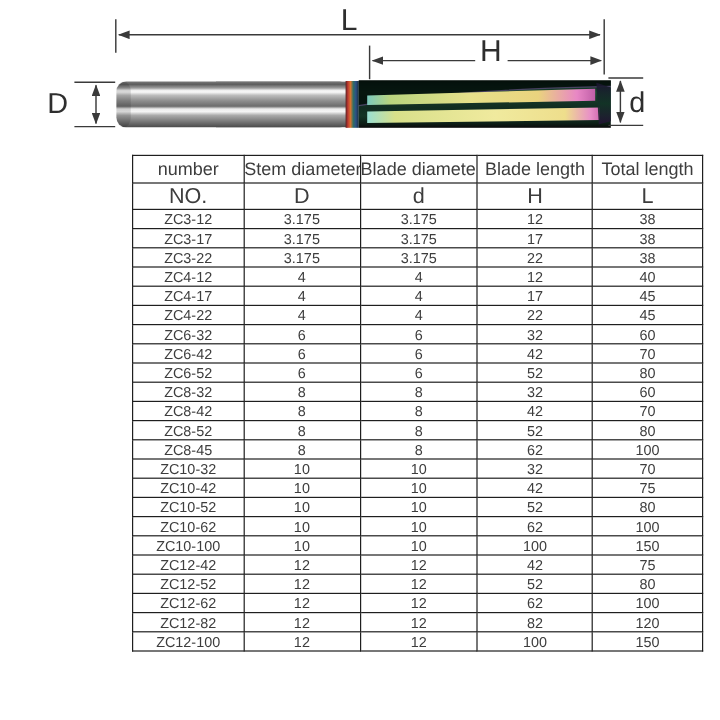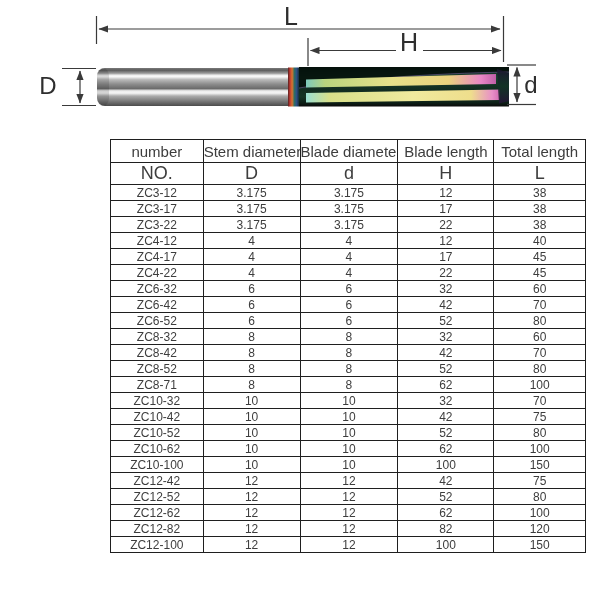--- a/index.html
+++ b/index.html
@@ -12,21 +12,21 @@
     overflow: hidden;
   }
   #tool-diagram {
     position: absolute;
     left: 0; top: 0;
     width: 600px; height: 125px;
   }
   #spec-table-wrap {
     position: absolute;
     left: 62px;
-    top: 139px;
+    top: 129px;
     width: 476px;
     padding-left: 48px;
   }
   table.spec {
     border-collapse: collapse;
     width: 476px;
     table-layout: fixed;
     color: #3d3d3d;
   }
   table.spec th, table.spec td {
@@ -261,21 +261,21 @@
             <td>70</td>
           </tr>
           <tr>
             <td>ZC8-52</td>
             <td>8</td>
             <td>8</td>
             <td>52</td>
             <td>80</td>
           </tr>
           <tr>
-            <td>ZC8-71</td>
+            <td>ZC8-45</td>
             <td>8</td>
             <td>8</td>
             <td>62</td>
             <td>100</td>
           </tr>
           <tr>
             <td>ZC10-32</td>
             <td>10</td>
             <td>10</td>
             <td>32</td>

